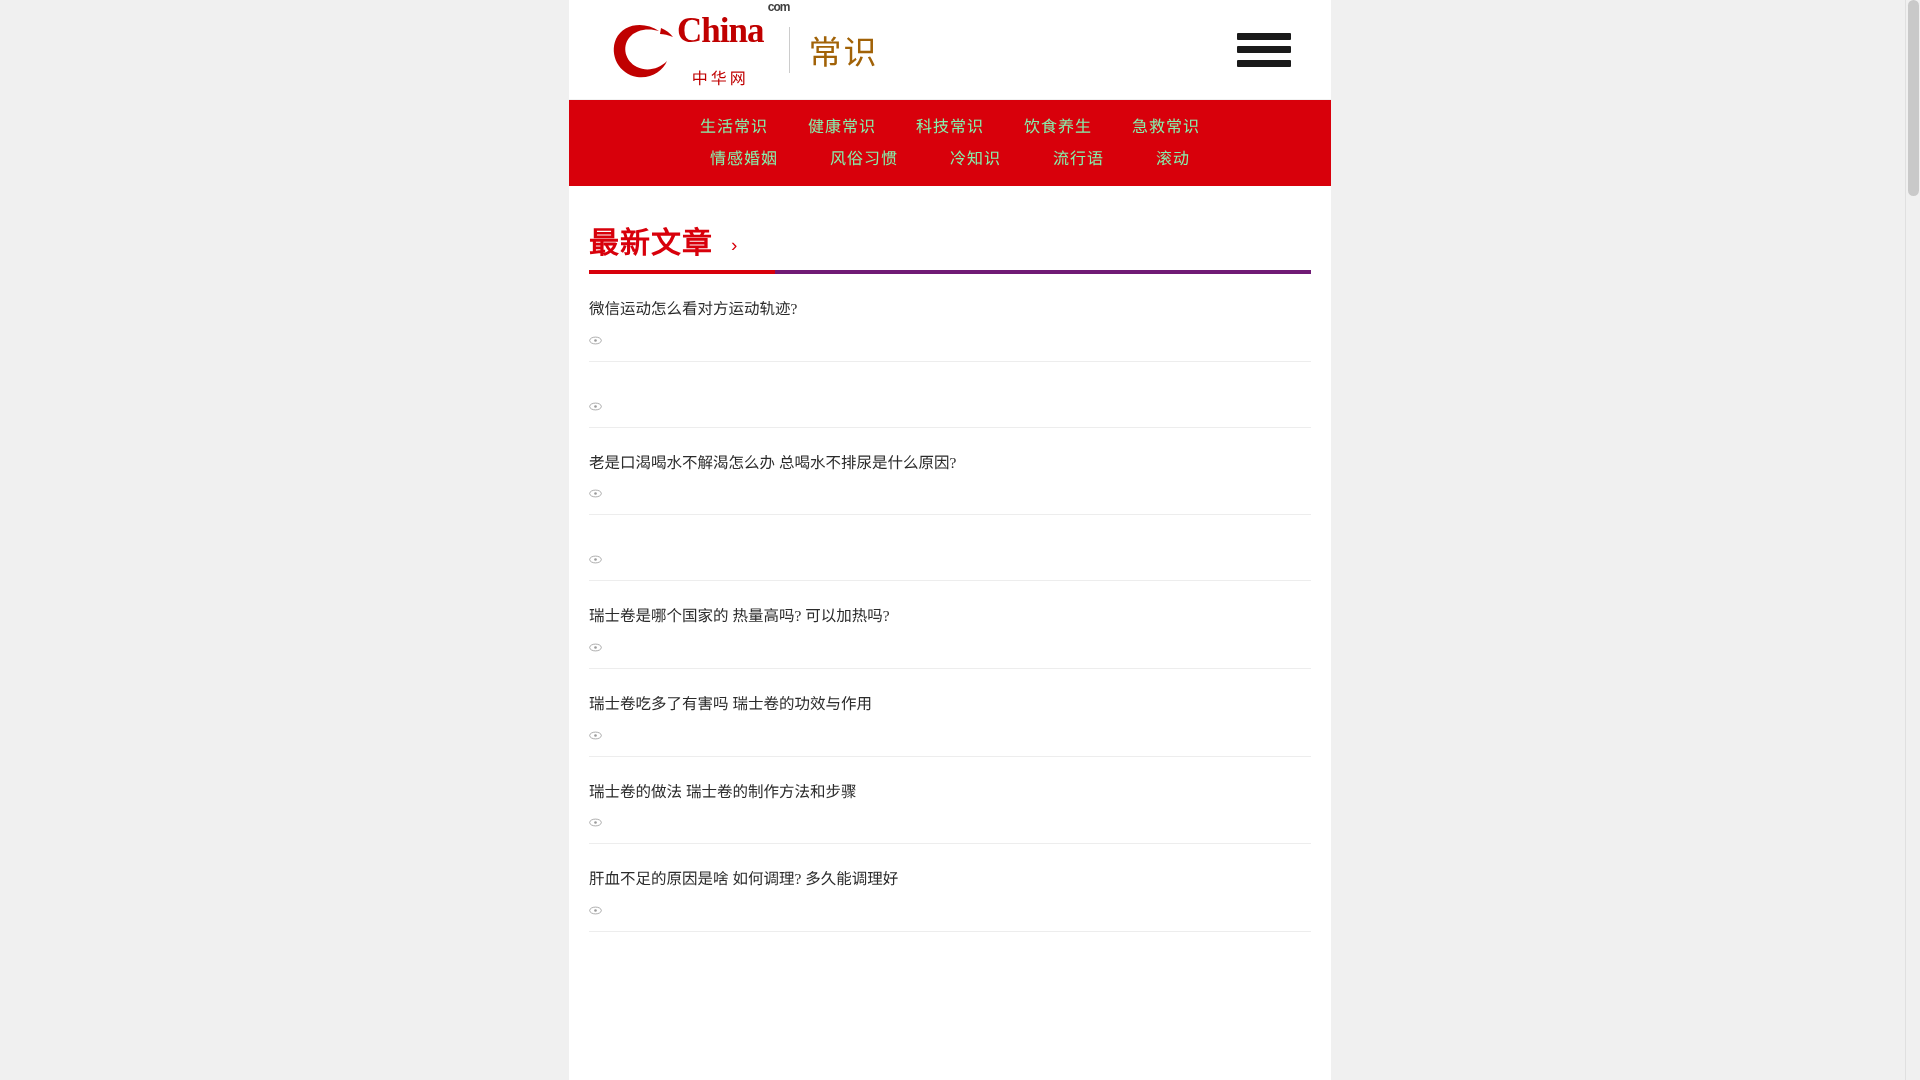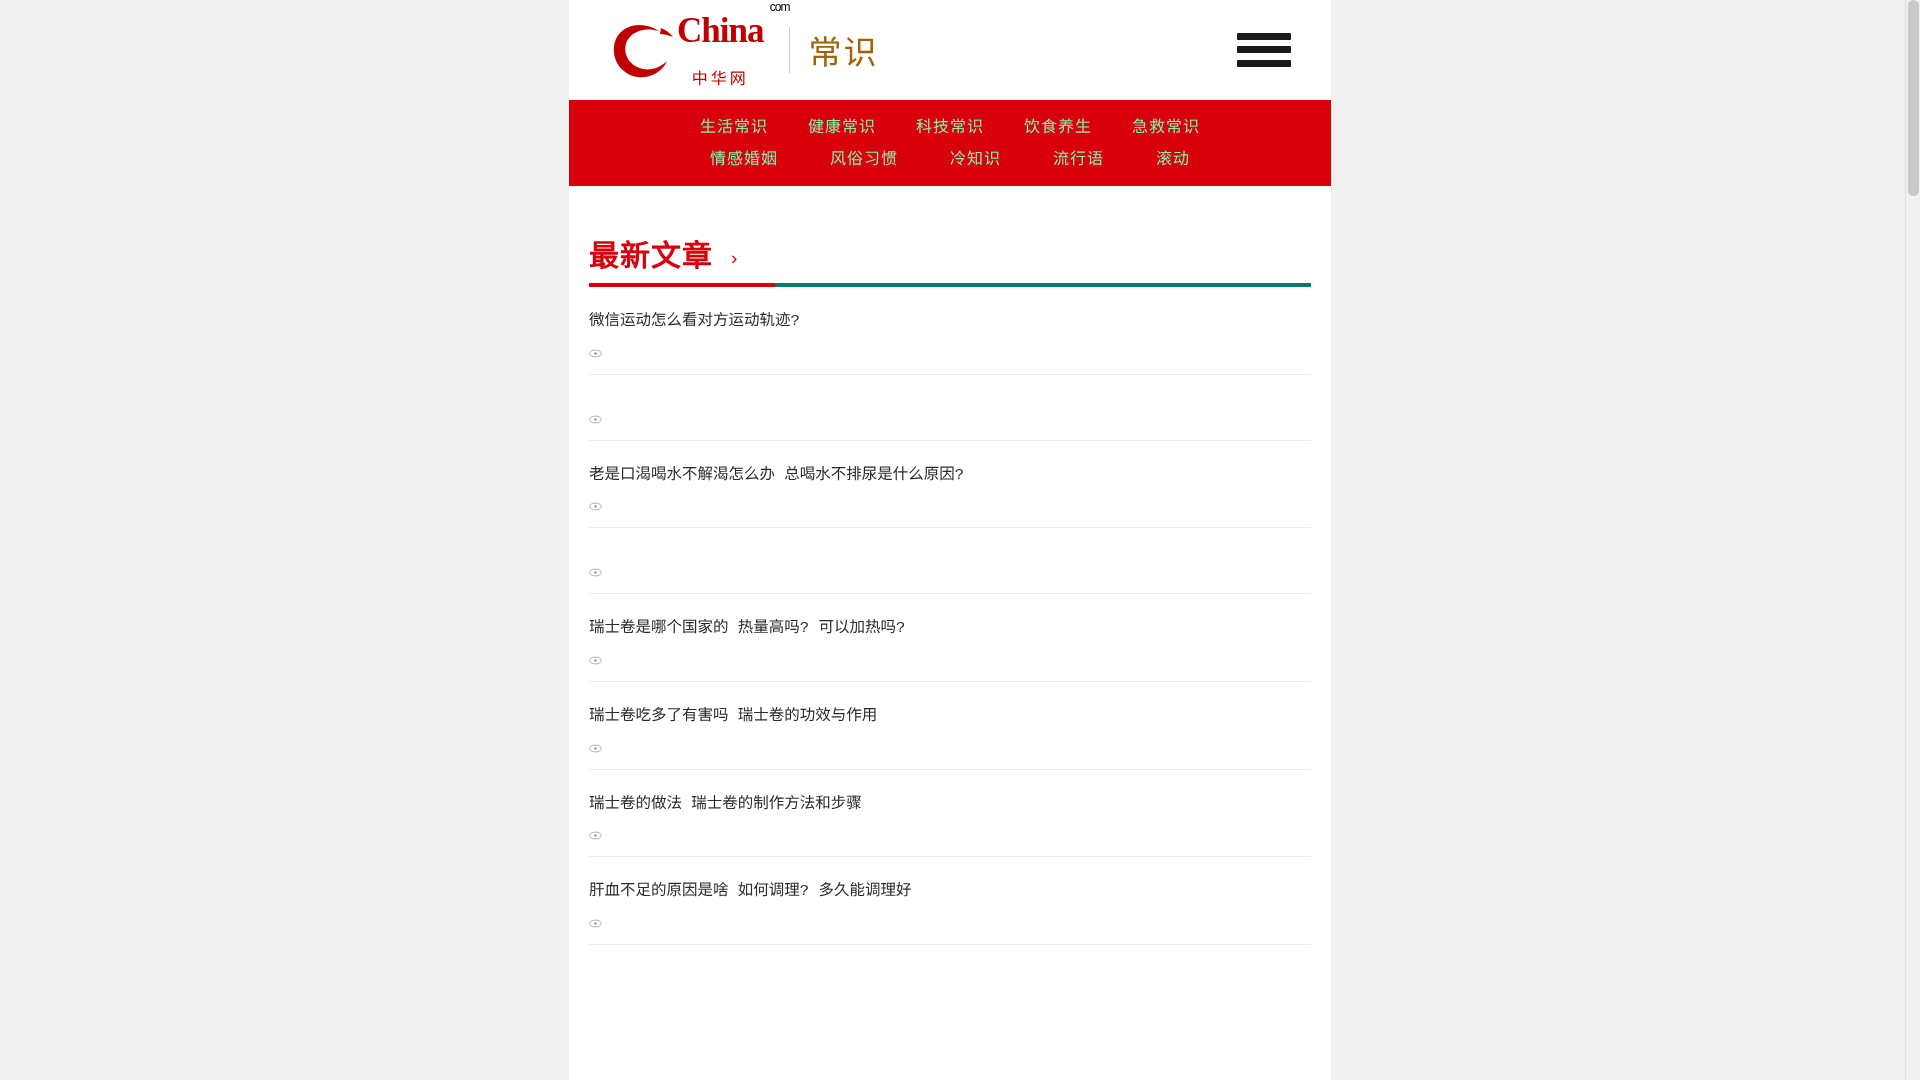--- a/index.html
+++ b/index.html
@@ -62,23 +62,23 @@
     font-weight: bold;
     color: #c00000;
     letter-spacing: -1px;
     font-family: "Liberation Serif", "DejaVu Serif", serif;
   }
   .logo-com {
     position: absolute;
     top: -12px;
     right: -26px;
     font-size: 12px;
-    color: #000000;
+    color: #404040;
     font-family: "Liberation Sans", sans-serif;
-    font-weight: normal;
+    font-weight: bold;
   }
   .logo-cn {
     font-size: 16px;
     color: #c00000;
     letter-spacing: 3px;
     margin-top: 3px;
     text-align: center;
     font-family: "DejaVu Sans", sans-serif;
   }
   .logo-divider {
@@ -132,23 +132,22 @@
   }
   .nav-row.r2 .nav-item { padding: 4px 26px; }
   
   .content {
     padding: 0 20px;
   }
   .section-head {
     display: flex;
     align-items: flex-end;
     padding: 42px 0 12px 0;
-    border-bottom: 4px solid #0f766e;
+    border-bottom: 4px solid #701a75;
     position: relative;
-    margin-top: 13px;
   }
   .section-title {
     font-size: 30px;
     font-weight: bold;
     color: #d8000b;
     letter-spacing: 1px;
     font-family: "DejaVu Sans", sans-serif;
     line-height: 1;
   }
   .section-arrow {
@@ -169,21 +168,21 @@
   
   .article-list { margin: 0; padding: 0; list-style: none; }
   .article-item {
     padding: 24px 0 16px 0;
     border-bottom: 1px solid #ededed;
   }
   .article-title {
     font-size: 15.5px;
     color: #2b2b2b;
     line-height: 1.4;
-    font-family: Liberation Mono, monospace;
+    font-family: Liberation Serif, serif;
     text-decoration: none;
     display: block;
     cursor: pointer;
   }
   .article-meta {
     margin-top: 16px;
     display: flex;
     align-items: center;
     gap: 6px;
     color: #9a9a9a;

